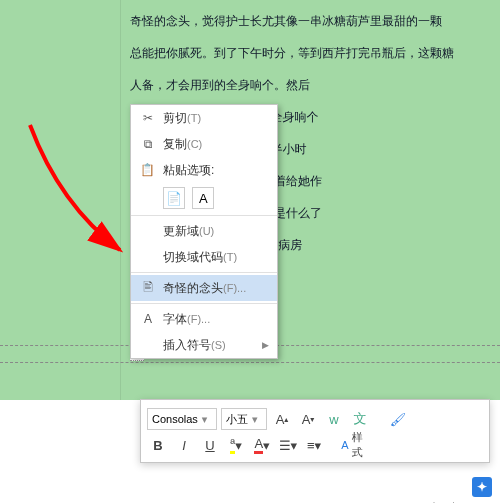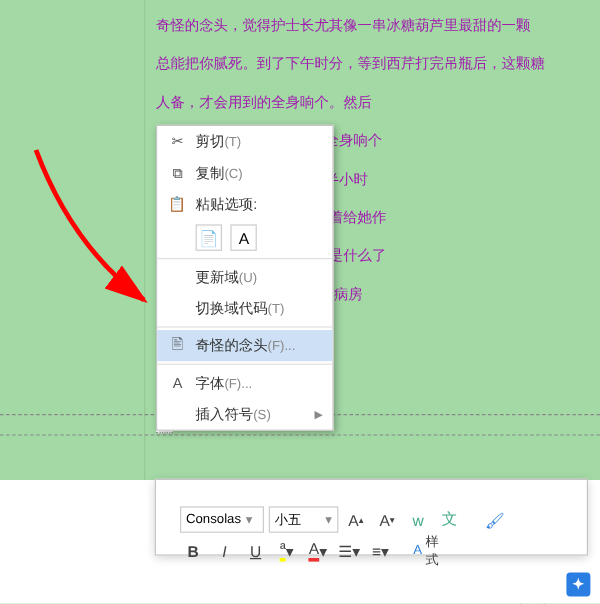--- a/index.html
+++ b/index.html
@@ -1,38 +1,38 @@
 <!DOCTYPE html>
 <html><head>
 <meta charset="utf-8">
 <style>
 *{margin:0;padding:0;box-sizing:border-box;font-family:"Microsoft YaHei",sans-serif}
 body{width:500px;height:503px;background:#fff;position:relative;overflow:hidden}
 .doc{background:#a3d9a5;padding:0 10px;height:400px;position:relative}
 .lines{padding-top:5px}
-.line{color:#a21caf;font-size:12px;line-height:32px;white-space:nowrap;overflow:hidden;padding-left:120px}
+.line{color:#0f172a;font-size:12px;line-height:32px;white-space:nowrap;overflow:hidden;padding-left:120px}
 .footer-label{position:absolute;left:10px;top:318px;background:#e8e8e8;border:1px solid #ccc;padding:2px 6px;font-size:11px;color:#555}
 .dashed{position:absolute;left:0;right:0;top:345px;border-top:1px dashed #888}
 .dashed2{position:absolute;left:0;right:0;top:362px;border-top:1px dashed #888}
 .pagenum{position:absolute;left:130px;top:347px;font-size:11px;border:1px dotted #999;padding:0 3px;background:#fff}
 .ctx{position:absolute;left:130px;top:104px;width:148px;background:#fff;border:1px solid #c5c5c5;box-shadow:2px 2px 6px rgba(0,0,0,.3);font-size:12px}
 .mi{display:flex;align-items:center;height:26px;padding:0 8px;cursor:default}
 .mi.hl{background:#cde0f5}
 .ic{width:18px;display:flex;justify-content:center;margin-right:6px;color:#555}
 .lbl{flex:1;color:#333}
 .key{color:#888;font-size:11px}
 .arr{color:#888;font-size:9px}
 .sep{height:1px;background:#e0e0e0;margin:2px 0}
 .sub{padding:4px 0 4px 32px}
 .sub-ic{display:inline-block;width:22px;height:22px;border:1px solid #ccc;margin-right:4px;text-align:center;line-height:22px;font-size:13px}
 .arrow{position:absolute;left:20px;top:115px;width:120px;height:140px;pointer-events:none;z-index:5}
-.tb{position:absolute;left:129px;top:399px;right:10px;height:64px;background:#fff;border:1px solid #c5c5c5;box-shadow:0 2px 8px rgba(0,0,0,.2);padding:20px}
+.tb{position:absolute;left:140px;top:399px;right:10px;height:64px;background:#fff;border:1px solid #c5c5c5;box-shadow:0 2px 8px rgba(0,0,0,.2);padding:6px}
 .tb-row{display:flex;align-items:center;gap:4px;height:26px}
 .font-sel{border:1px solid #ccc;height:22px;padding:0 4px;font-size:11px;display:flex;align-items:center;gap:4px;min-width:70px}
-.size-sel{border:1px solid #ccc;height:22px;padding:0 4px;font-size:11px;display:flex;align-items:center;gap:20px;min-width:46px}
+.size-sel{border:1px solid #ccc;height:22px;padding:0 4px;font-size:11px;display:flex;align-items:center;gap:4px;min-width:46px}
 .tbtn{width:22px;height:22px;display:flex;align-items:center;justify-content:center;font-size:13px;color:#444;border:1px solid transparent}
 .styles-btn{display:flex;align-items:center;gap:3px;font-size:11px;padding:0 6px}
 .wm{position:absolute;right:8px;bottom:6px;color:#2a7de1;font-size:16px;font-weight:bold;display:flex;align-items:center;gap:4px}
 .wm-ic{width:20px;height:20px;background:#2a7de1;border-radius:3px;color:#fff;display:flex;align-items:center;justify-content:center;font-size:12px}
 .wm-sub{position:absolute;right:8px;bottom:-8px;font-size:9px;color:#999}
 .rule{position:absolute;left:120px;top:0;width:1px;height:400px;background:rgba(0,0,0,.08)}
 svg{display:block}
 </style>
 </head>
 <body>

